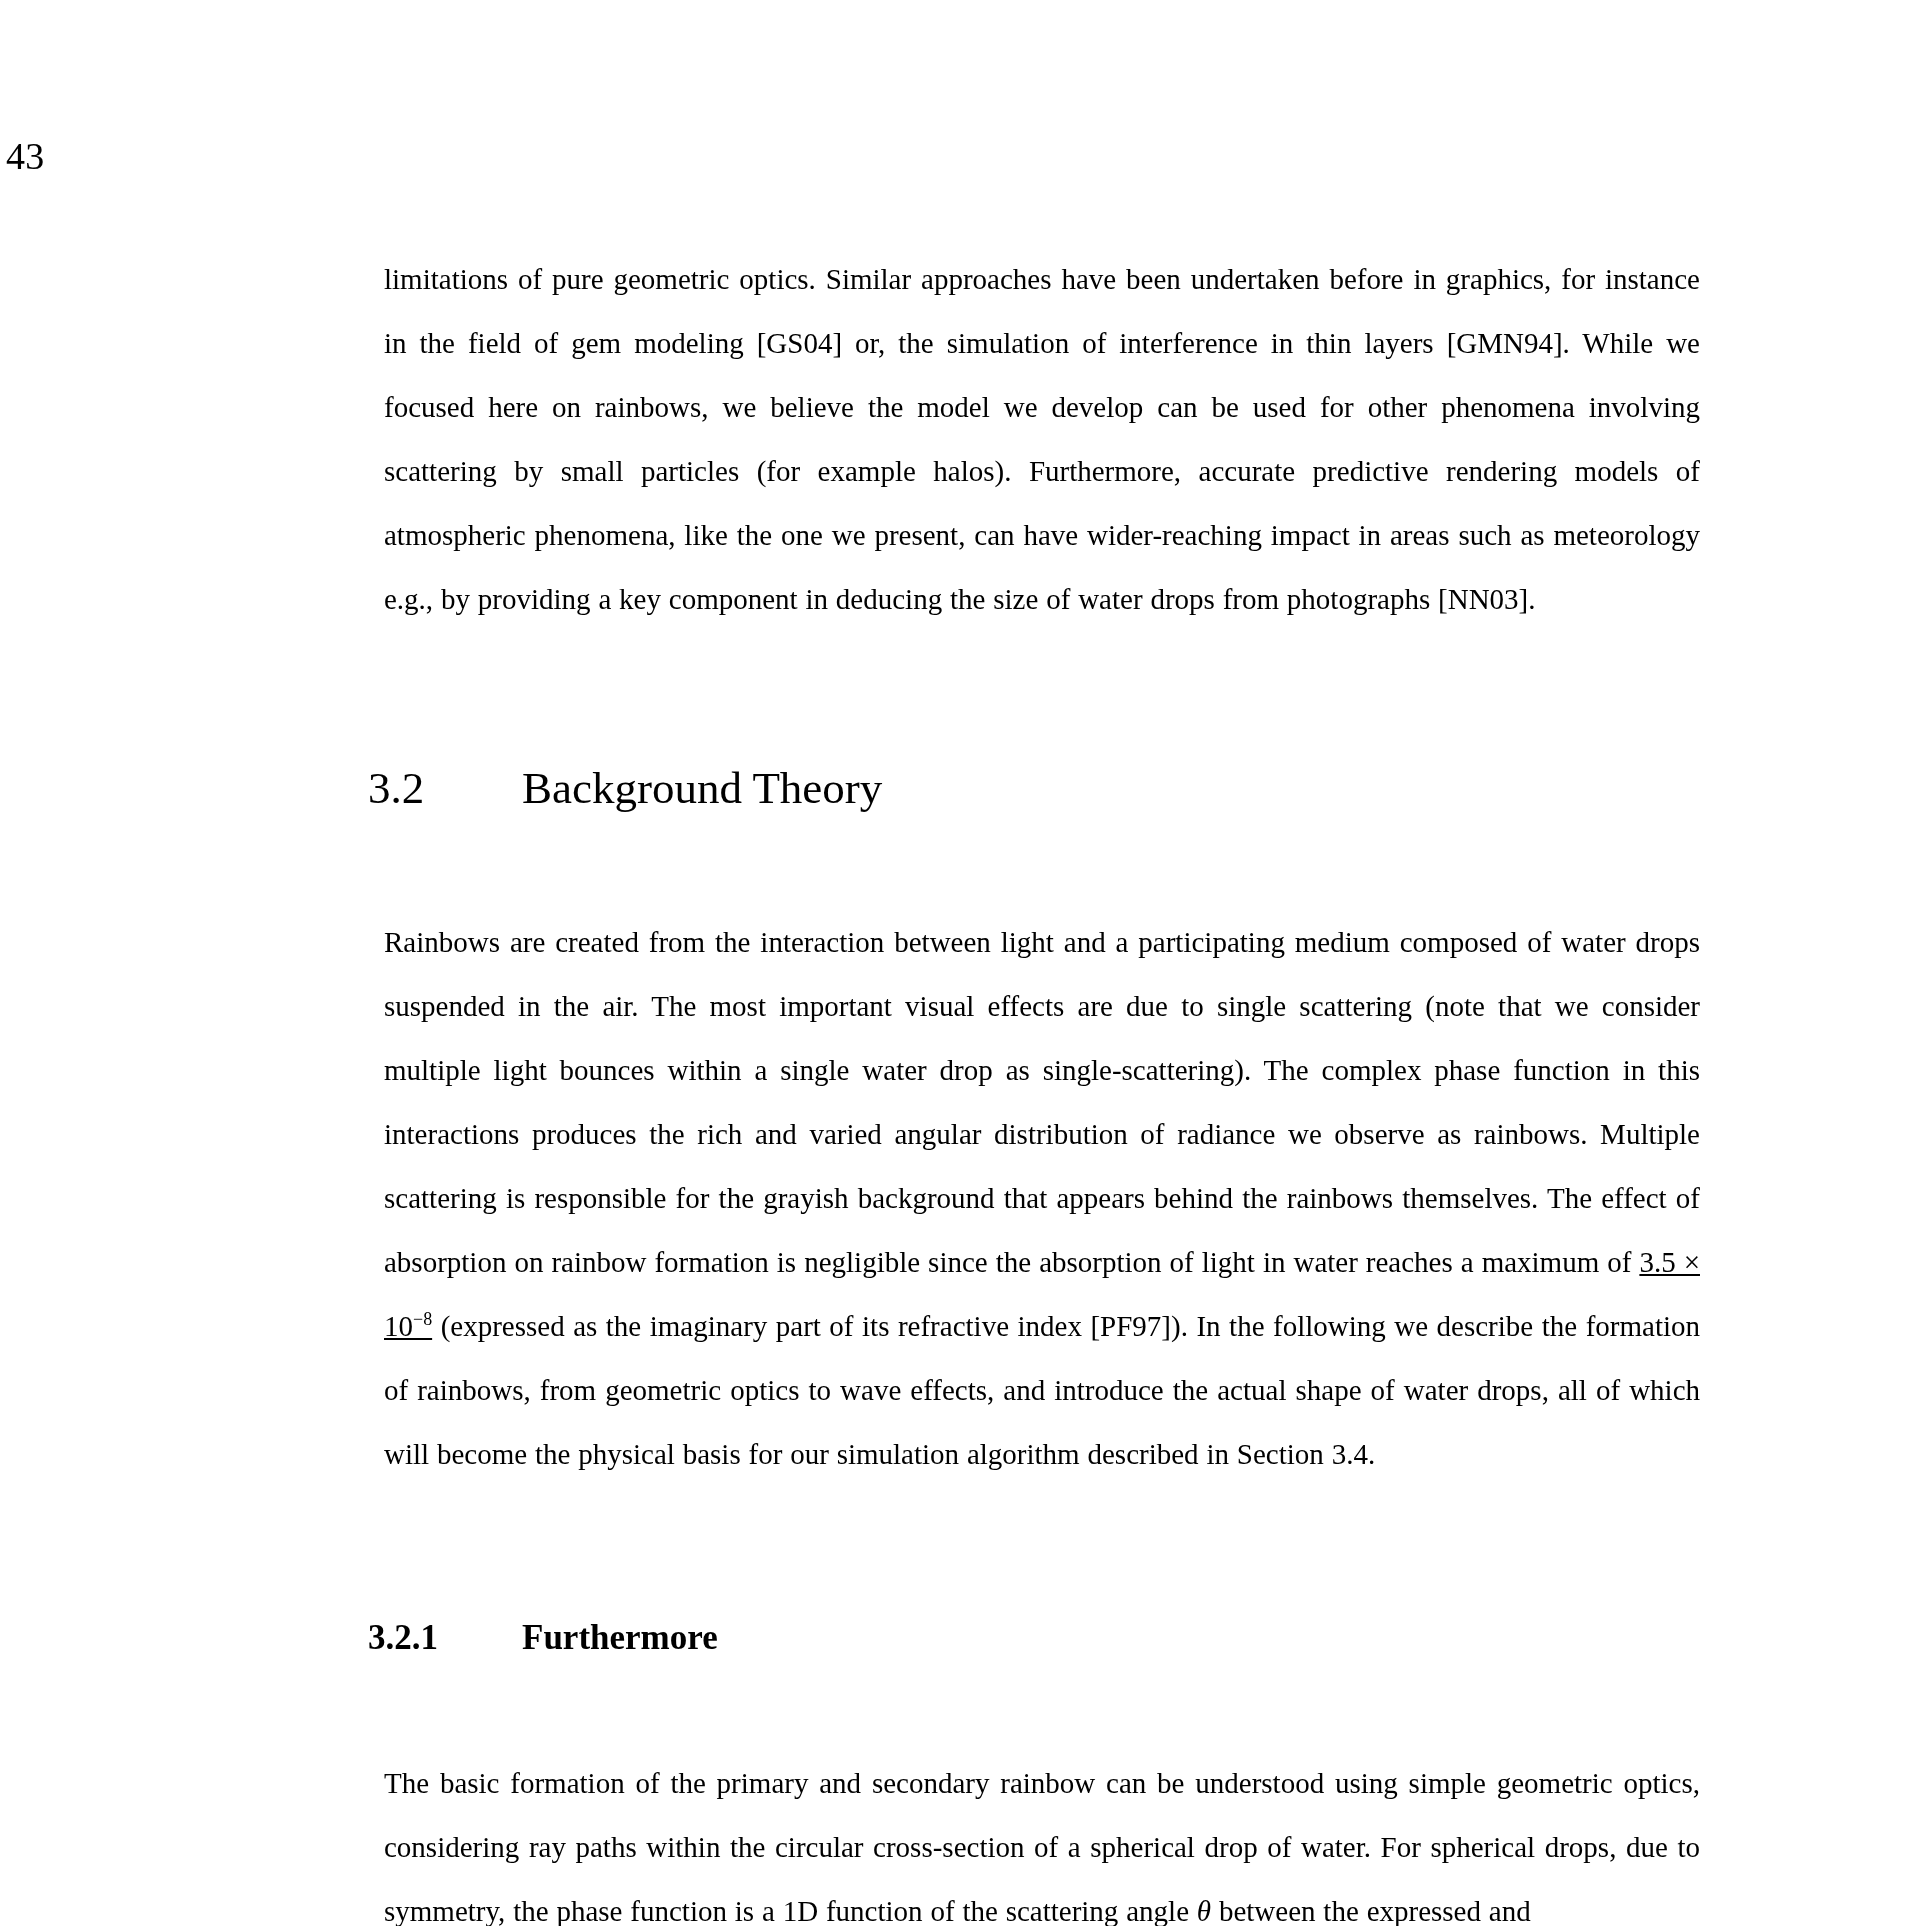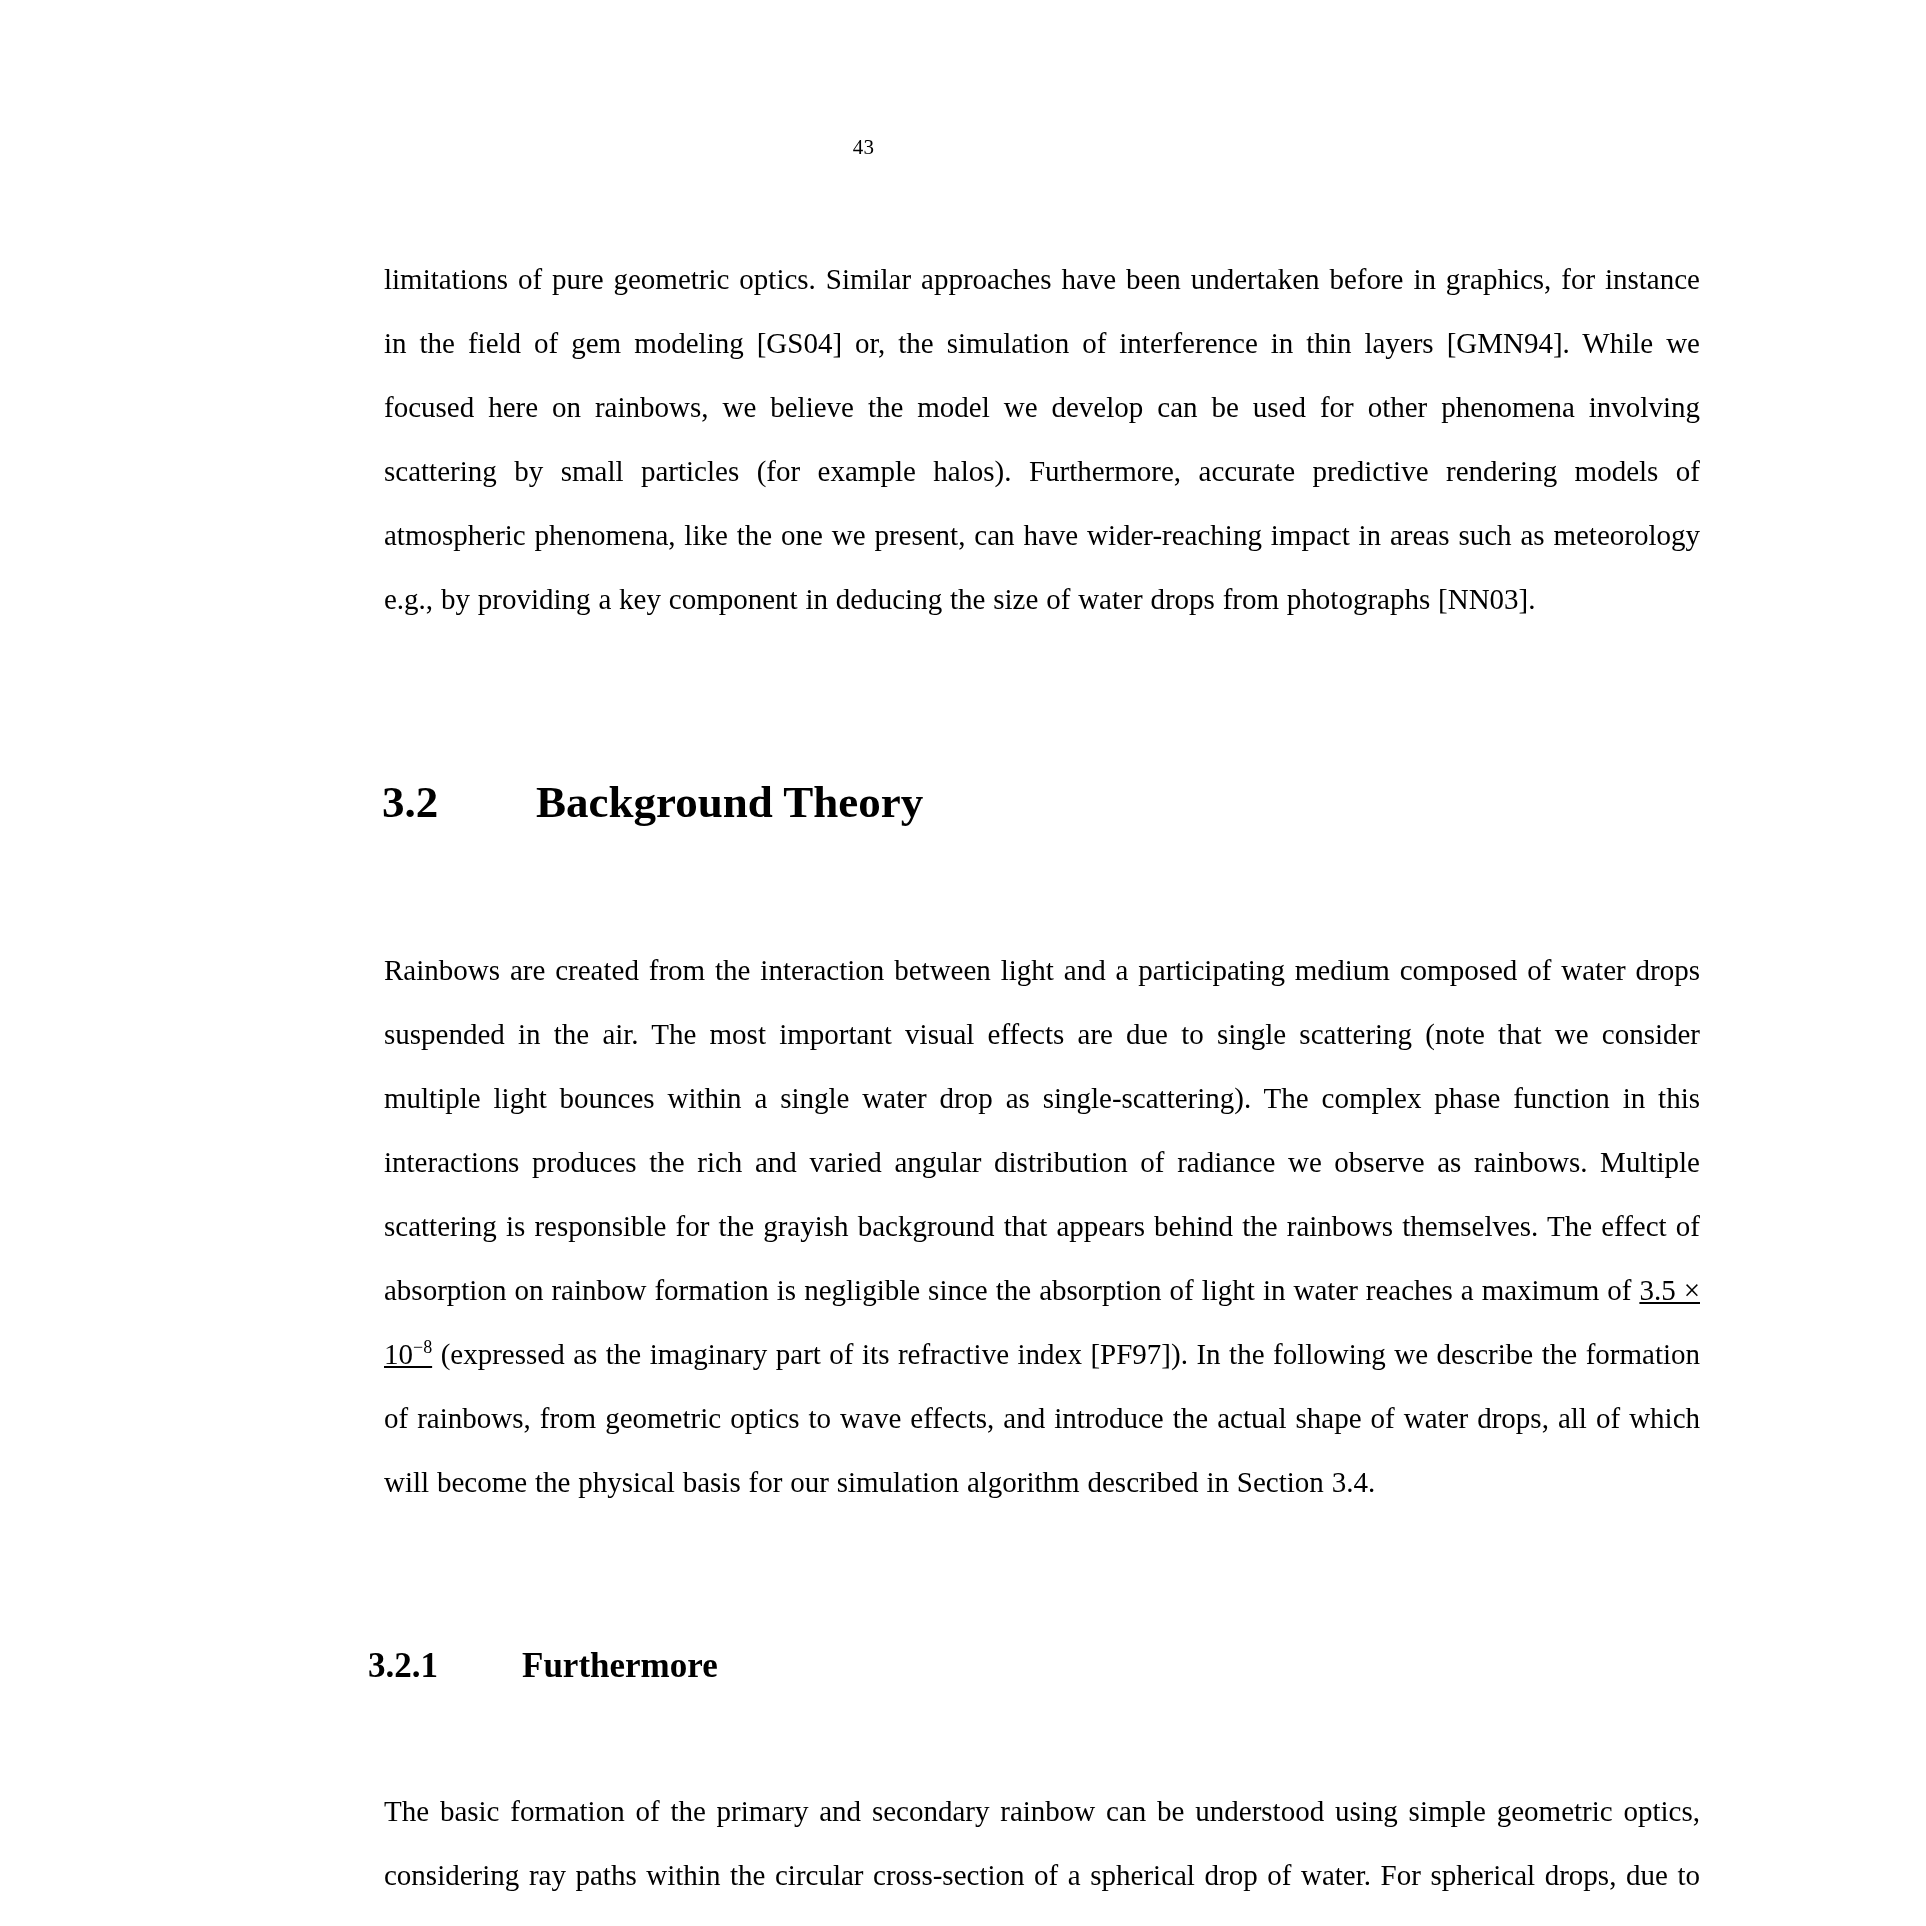--- a/index.html
+++ b/index.html
@@ -17,24 +17,24 @@
     width: 1965px;
     height: 2542px;
     background: #ffffff;
     box-sizing: border-box;
     overflow: hidden;
   }
   
   .folio {
     position: absolute;
     top: 137px;
-    left: 12px;
+    left: 6px;
     width: 1703px;
-    text-align: center;
-    font-size: 21px;
+    text-align: left;
+    font-size: 38px;
     line-height: 1;
     letter-spacing: 0.2px;
   }
   
   .textblock {
     position: absolute;
     left: 368px;
     top: 231px;
     width: 1348px;
   }
@@ -43,23 +43,23 @@
     font-size: 29px;
     line-height: 64px;
     text-align: justify;
     text-align-last: left;
     text-indent: 0;
     hyphens: none;
     word-spacing: 0.02em;
   }
   
   h2.section {
-    margin: 14px;
+    margin: 0;
     font-size: 45px;
-    font-weight: bold;
+    font-weight: normal;
     line-height: 1.15;
     letter-spacing: 0px;
     display: flex;
     align-items: baseline;
   }
   h2.section .num {
     display: inline-block;
     width: 154px;
     flex: 0 0 154px;
   }

